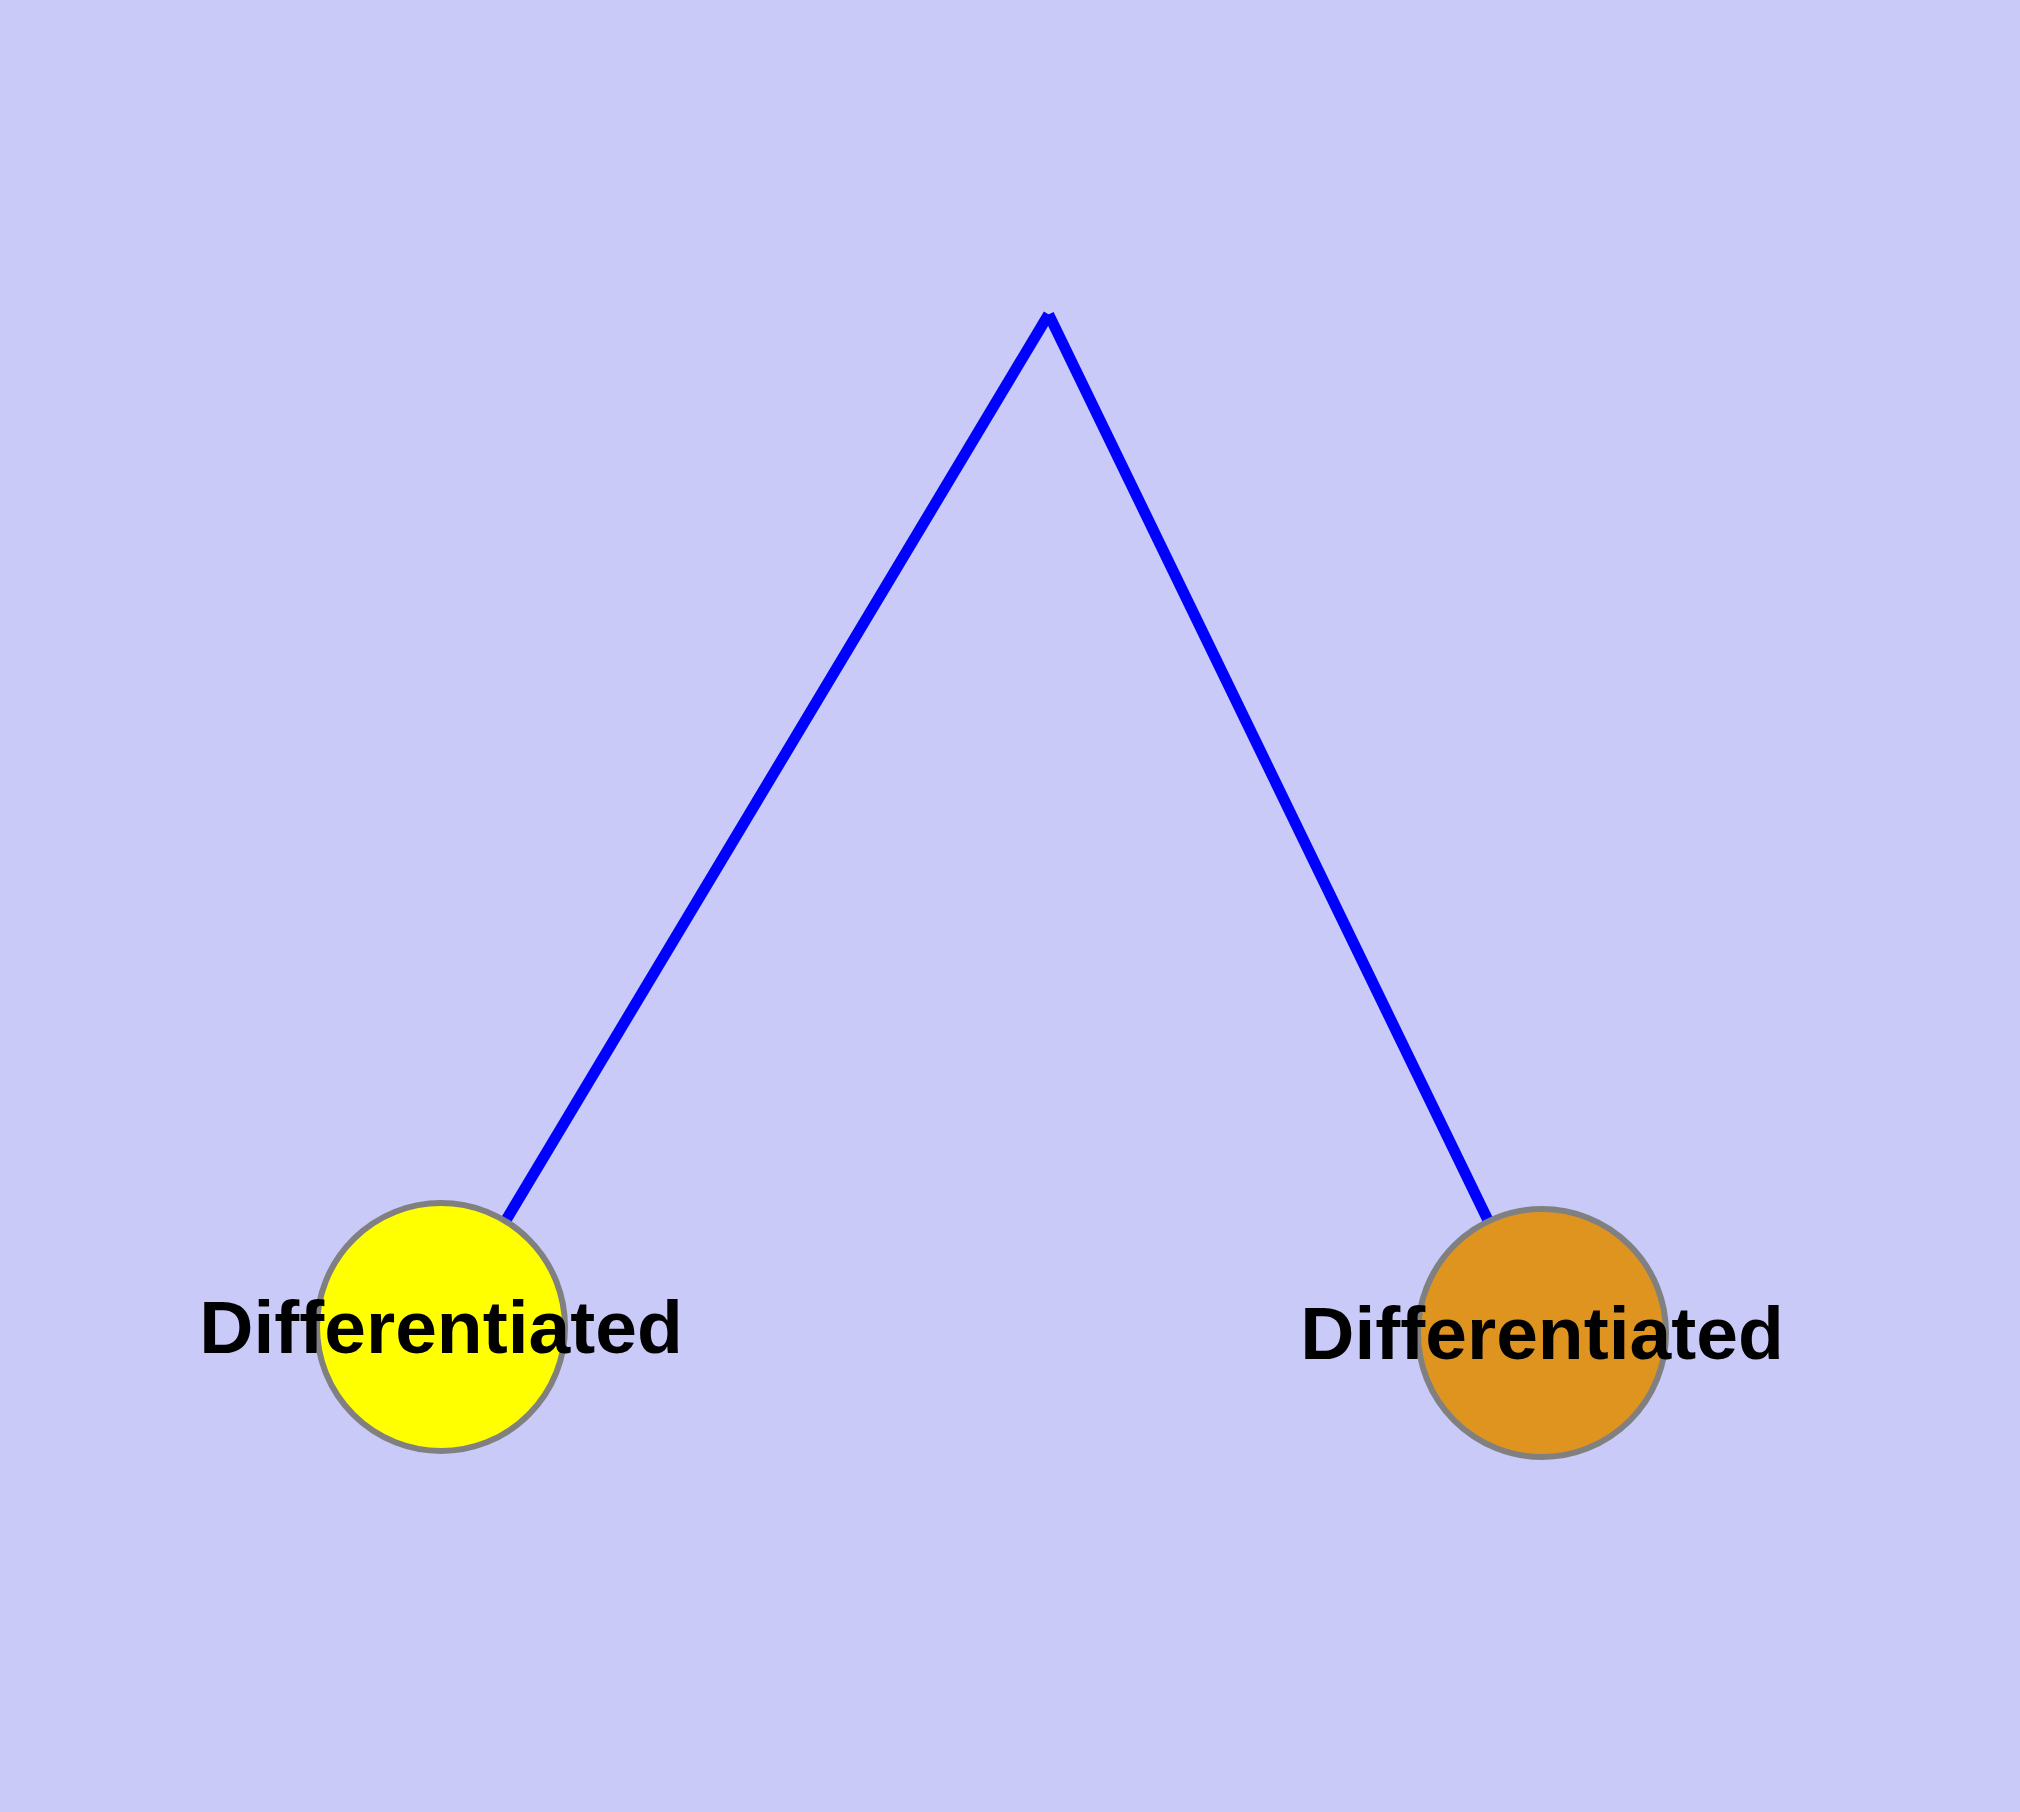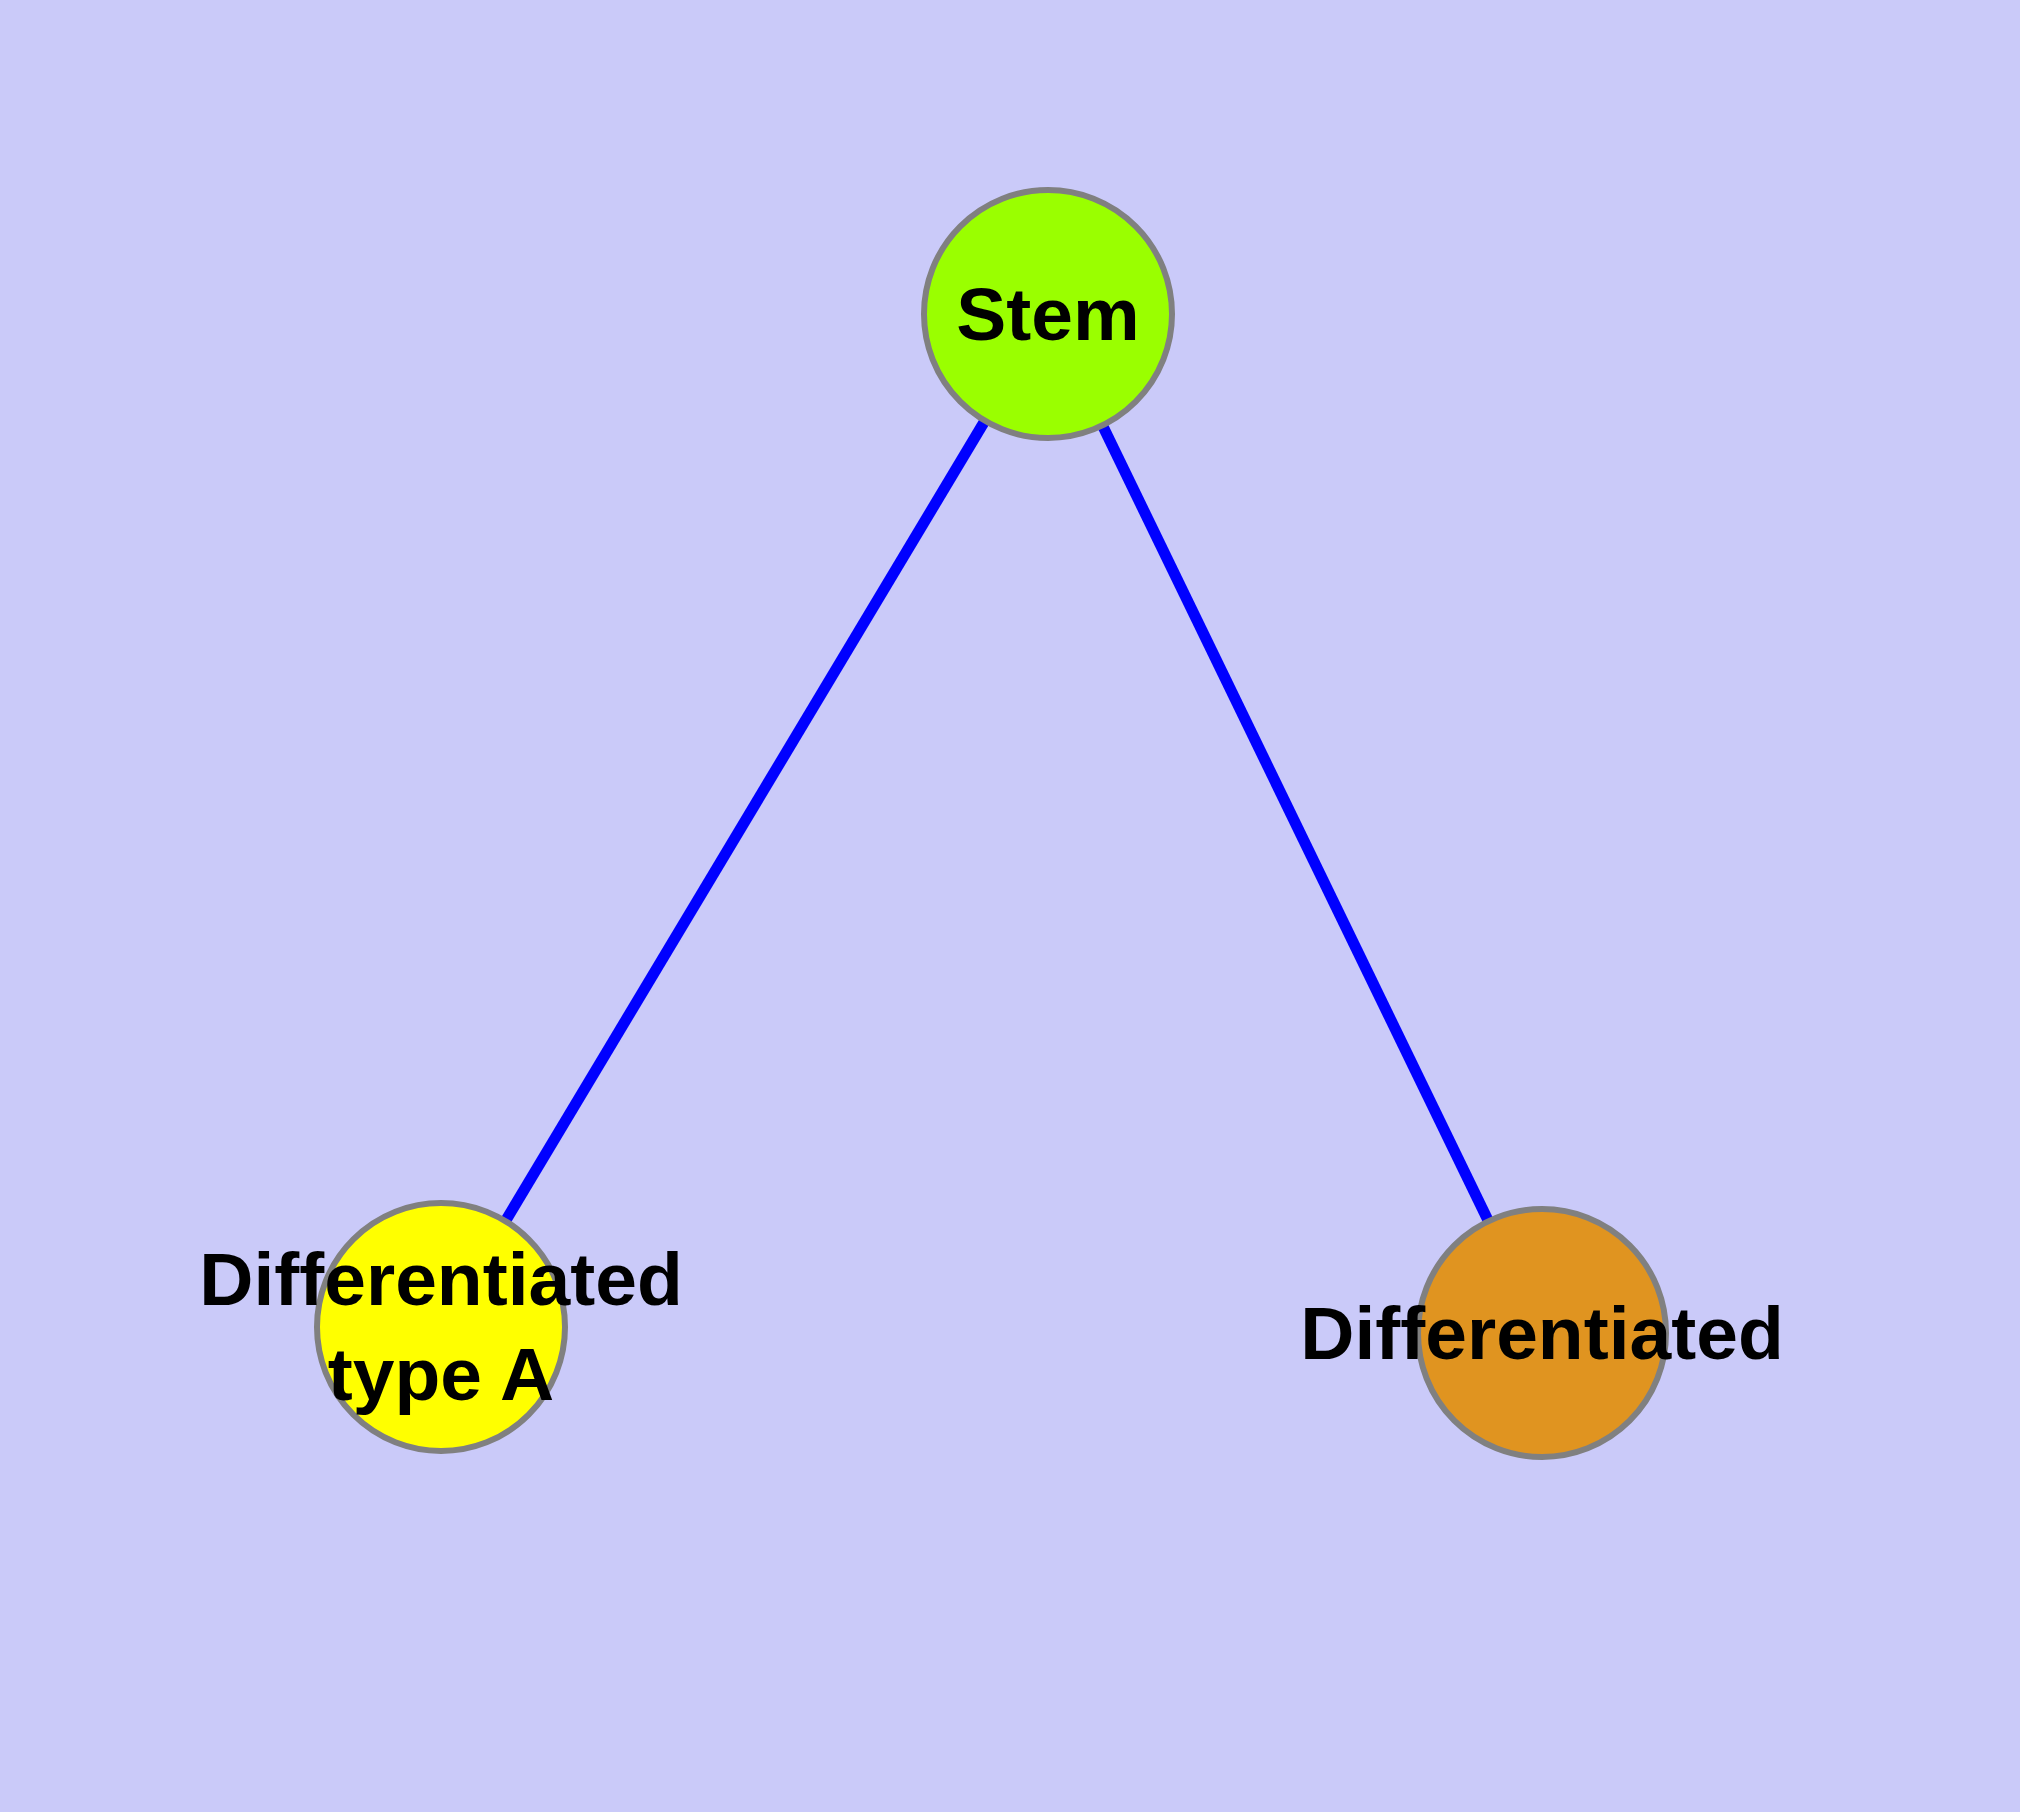--- a/index.html
+++ b/index.html
@@ -46,30 +46,24 @@
 </head>
 <body>
 
 <div id="stage" style="background: rgb(202, 202, 249);">
 
   <svg class="edges" viewBox="0 0 2384 2138" xmlns="http://www.w3.org/2000/svg">
     <line stroke-linecap="butt" x1="1237" y1="371" x2="521" y2="1566" stroke="#0000FF" stroke-width="13"></line>
     <line stroke-linecap="butt" x1="1237" y1="371" x2="1820" y2="1573" stroke="#0000FF" stroke-width="13"></line>
   </svg>
 
-  <div class="node" style="left: 921px; top: 187px; width: 254px; height: 254px; background: rgb(154, 255, 0); border-color: rgb(128, 128, 128); border-width: 6px;">
-    <div class="node-label">
-      <span class="label-line">Stem</span>
-    </div>
-  </div>
 
   <div class="node" style="left: 314px; top: 1200px; width: 254px; height: 254px; background: rgb(255, 255, 0); border-color: rgb(128, 128, 128); border-width: 6px;">
     <div class="node-label">
       <span class="label-line">Differentiated</span>
-      <span class="label-line">type A</span>
     </div>
   </div>
 
   <div class="node" style="left: 1415px; top: 1206px; width: 254px; height: 254px; background: rgb(224, 148, 32); border-color: rgb(128, 128, 128); border-width: 6px;">
     <div class="node-label">
       <span class="label-line">Differentiated</span>
     </div>
   </div>
 
 </div>

